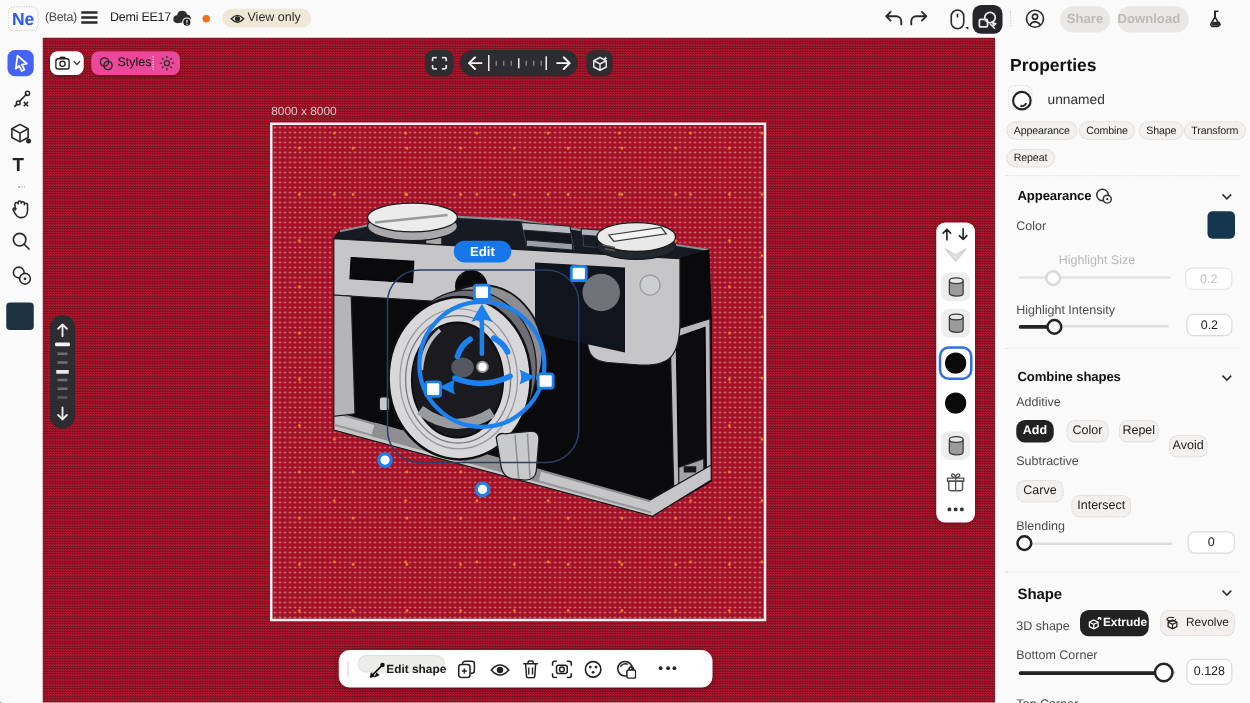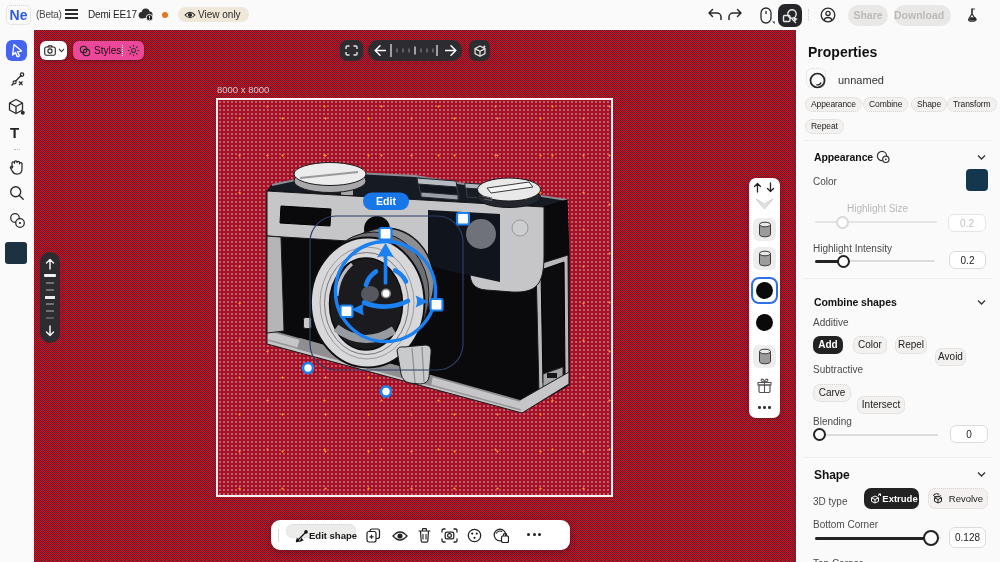--- a/index.html
+++ b/index.html
@@ -482,21 +482,21 @@
   <div class="btn" style="left:61px; top:354px; width:48px; line-height:16px;margin-top:12px;">Intersect</div>
   <div class="lbl" style="left:17px; top:386px;">Blending</div>
   <div class="track" style="left:19px; top:404px; width:123px;"></div>
   <div class="knob" style="left:16.5px; top:398px; width:13px; height:13px;"></div>
   <div class="inp" style="left:154px; top:395px; width:38px;">0</div>
 
   <div class="sechead" style="left:18px; top:438px; font-size:12px;">Shape</div>
   <svg class="chev" style="left:181px; top:440px;" viewBox="0 0 9 9">
       <path d="M1 2.5 L4.5 6 L8 2.5" fill="none" stroke="#333" stroke-width="1.3"></path>
     </svg>
-  <div class="lbl" style="left:17px; top:466px;">3D type</div>
+  <div class="lbl" style="left:17px; top:466px;">3D shape</div>
   <div class="btn dark" style="left:68px; top:458px; width:55px; height:21px; line-height:21px; border-radius:7px; padding-left:17px; font-size:9.5px;">Extrude</div>
   <svg class="abs" style="left:74px; top:463px;" width="12" height="12" viewBox="0 0 12 12">
       <path d="M5 3 L8.5 4.8 V8.3 L5 10 L1.5 8.3 V4.8 Z" fill="none" stroke="#fff" stroke-width="1"></path>
       <path d="M1.5 4.8 L5 6.5 L8.5 4.8 M5 6.5 V10 M8 2.5 L10.5 1 M10.5 1 h-2 M10.5 1 v2" stroke="#fff" stroke-width="1" fill="none"></path>
     </svg>
   <div class="btn" style="left:132px; top:458px; width:60px; height:21px; line-height:19px; border-radius:7px; padding-left:16px; background:#f4f0ef; font-size:9.5px;">Revolve</div>
   <svg class="abs" style="left:137px; top:463px;" width="12" height="12" viewBox="0 0 12 12">
       <path d="M5 3 L8.5 4.8 V8.3 L5 10 L1.5 8.3 V4.8 Z" fill="none" stroke="#222" stroke-width="1"></path>
       <path d="M1.5 4.8 L5 6.5 L8.5 4.8 M5 6.5 V10 M7.5 2.2 a3.5 1.5 0 1 1 -1.2 -1" stroke="#222" stroke-width="1" fill="none"></path>
     </svg>

